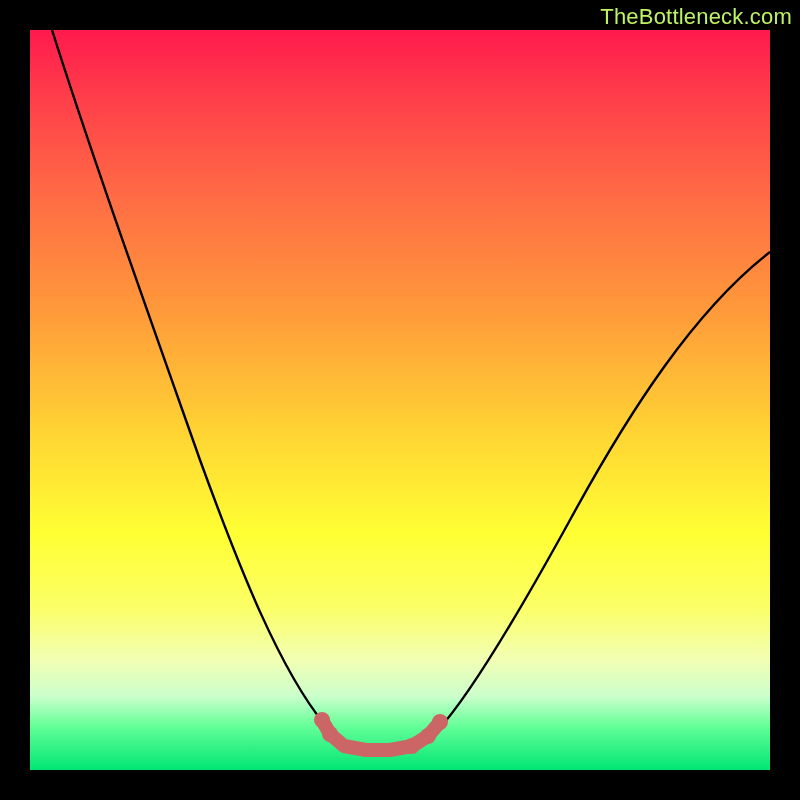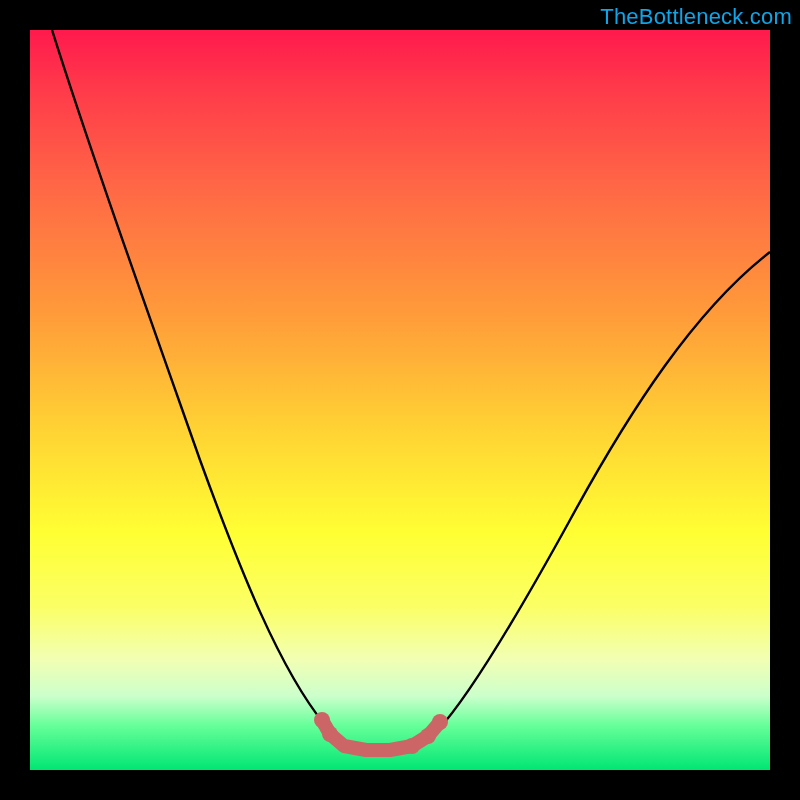--- a/index.html
+++ b/index.html
@@ -36,21 +36,21 @@
       #f2ffb3 85%,
       #ccffcc 90%,
       #66ff99 94%,
       #00e673 100%
     );
   }
   .watermark {
     position: absolute;
     top: 4px;
     right: 8px;
-    color: #0ea5e9;
+    color: #bef264;
     font-size: 22px;
     font-weight: 400;
     letter-spacing: 0.2px;
     user-select: none;
   }
   svg.curve {
     position: absolute;
     left: 0;
     top: 0;
     width: 740px;

